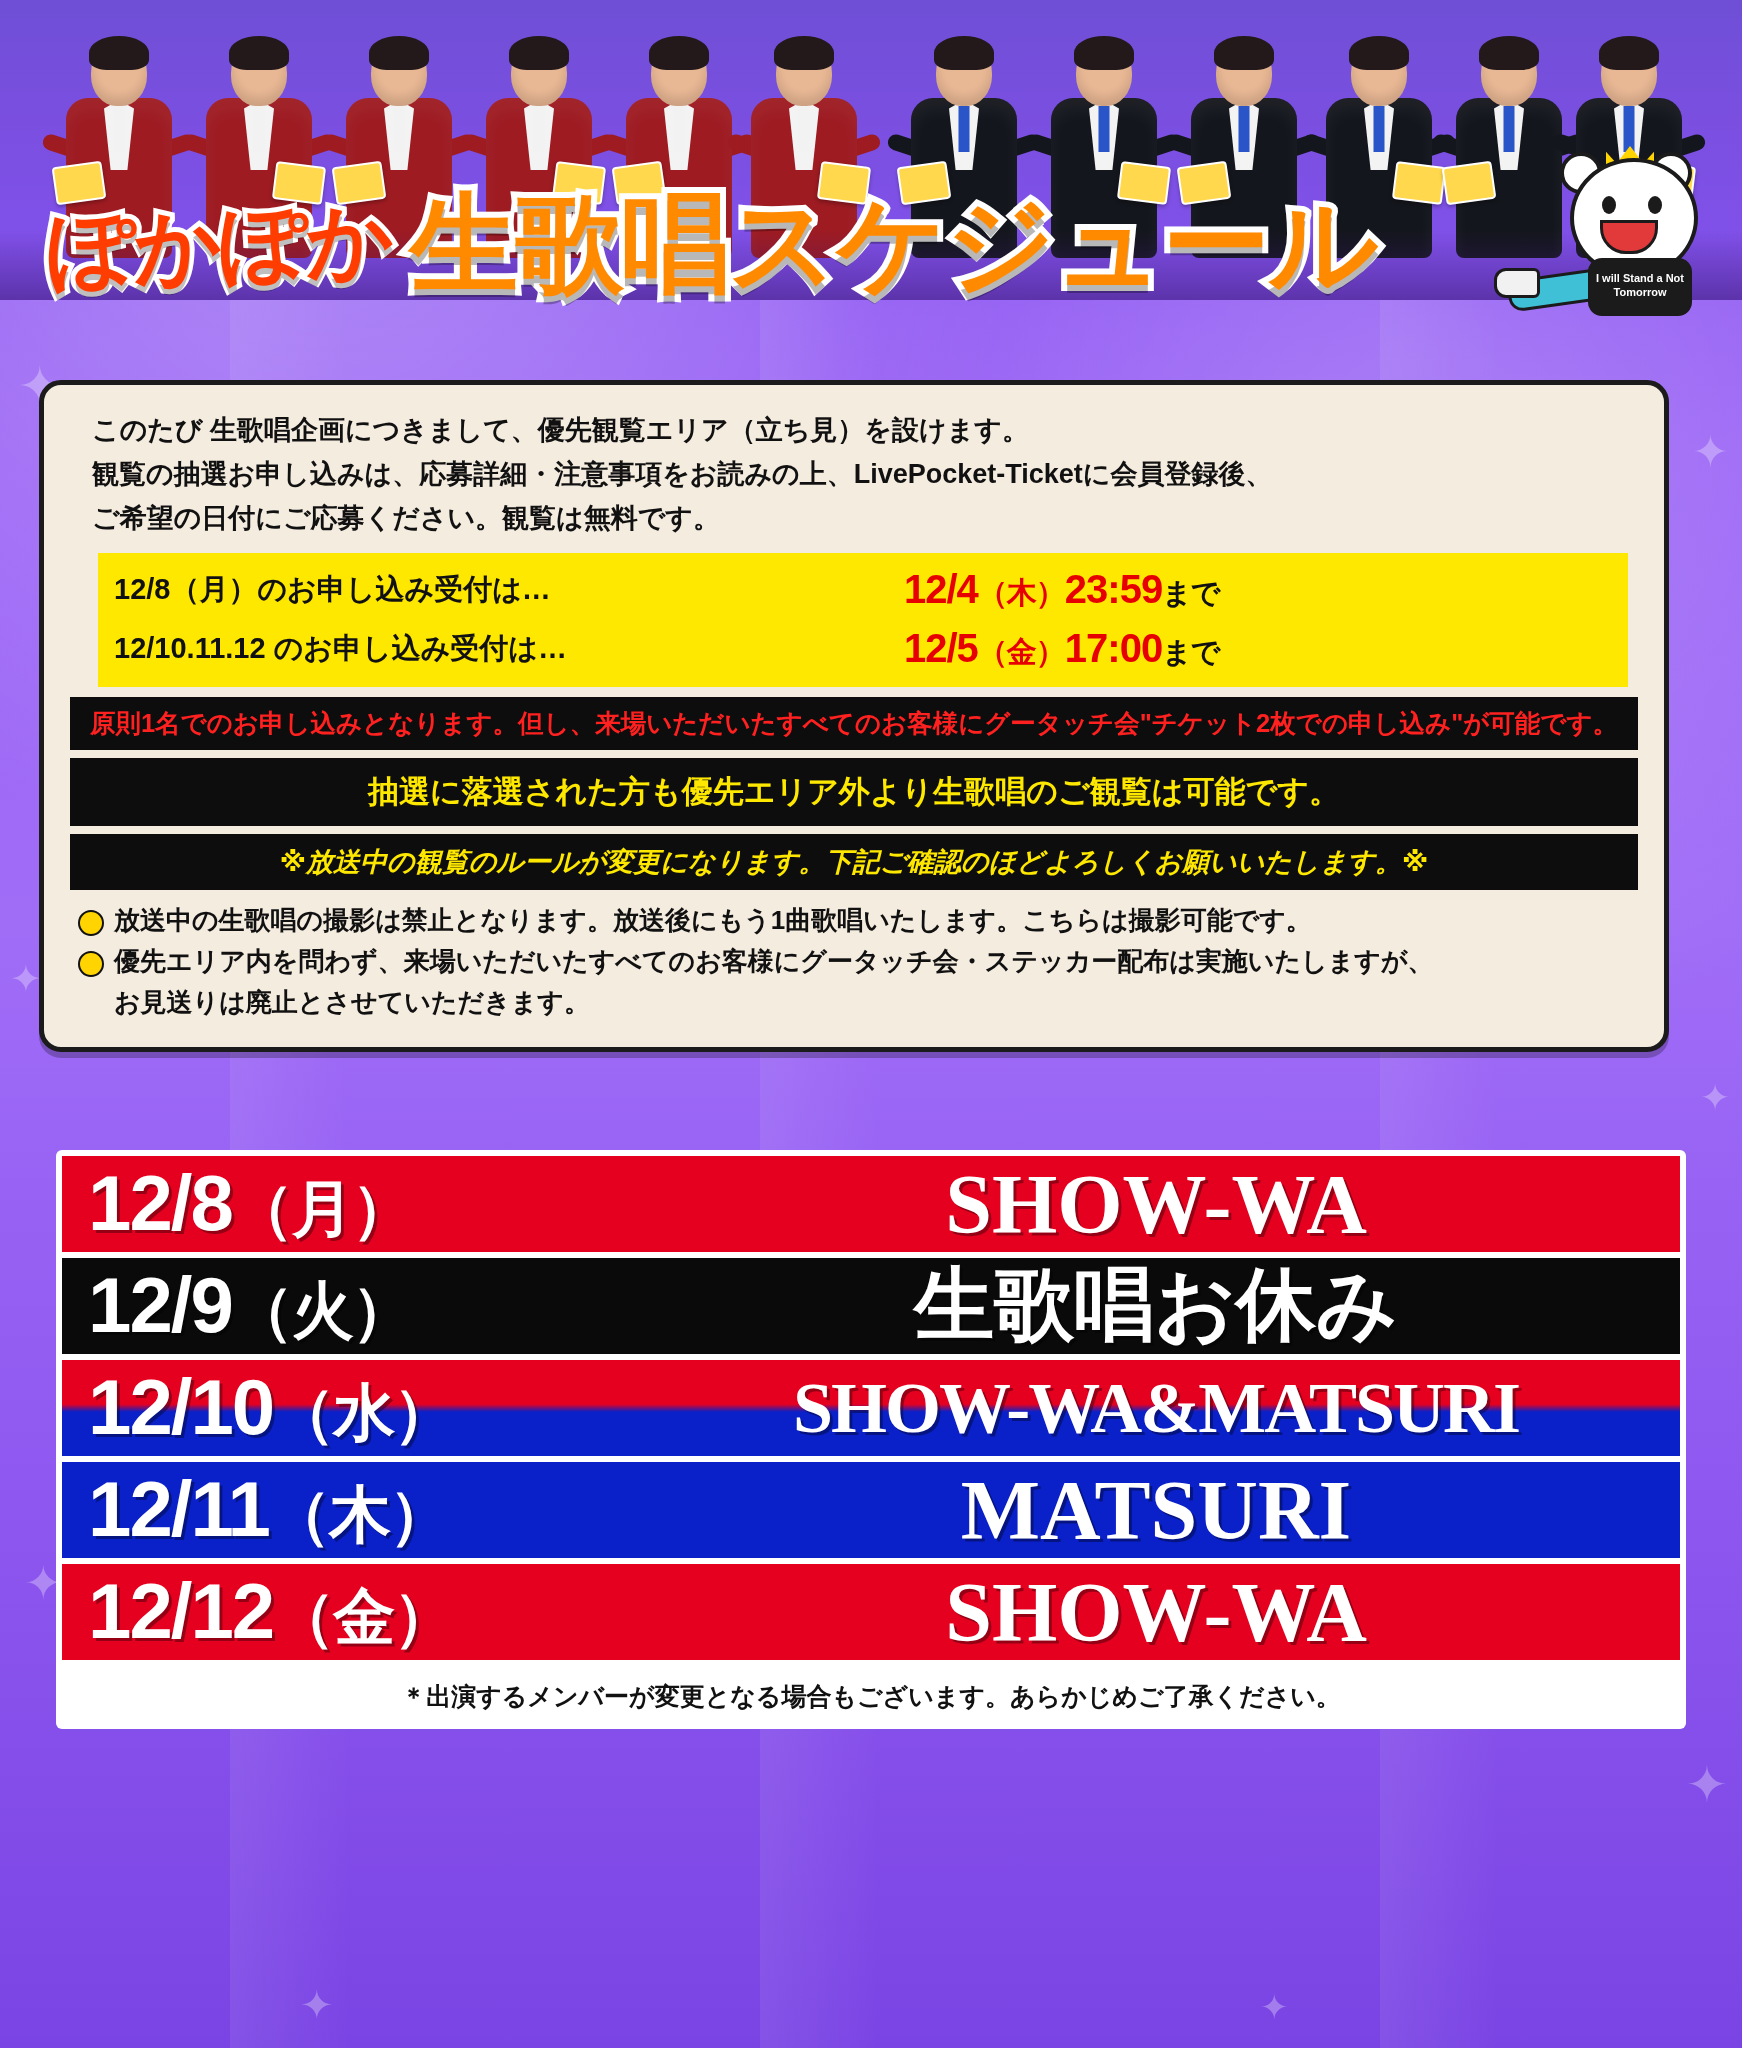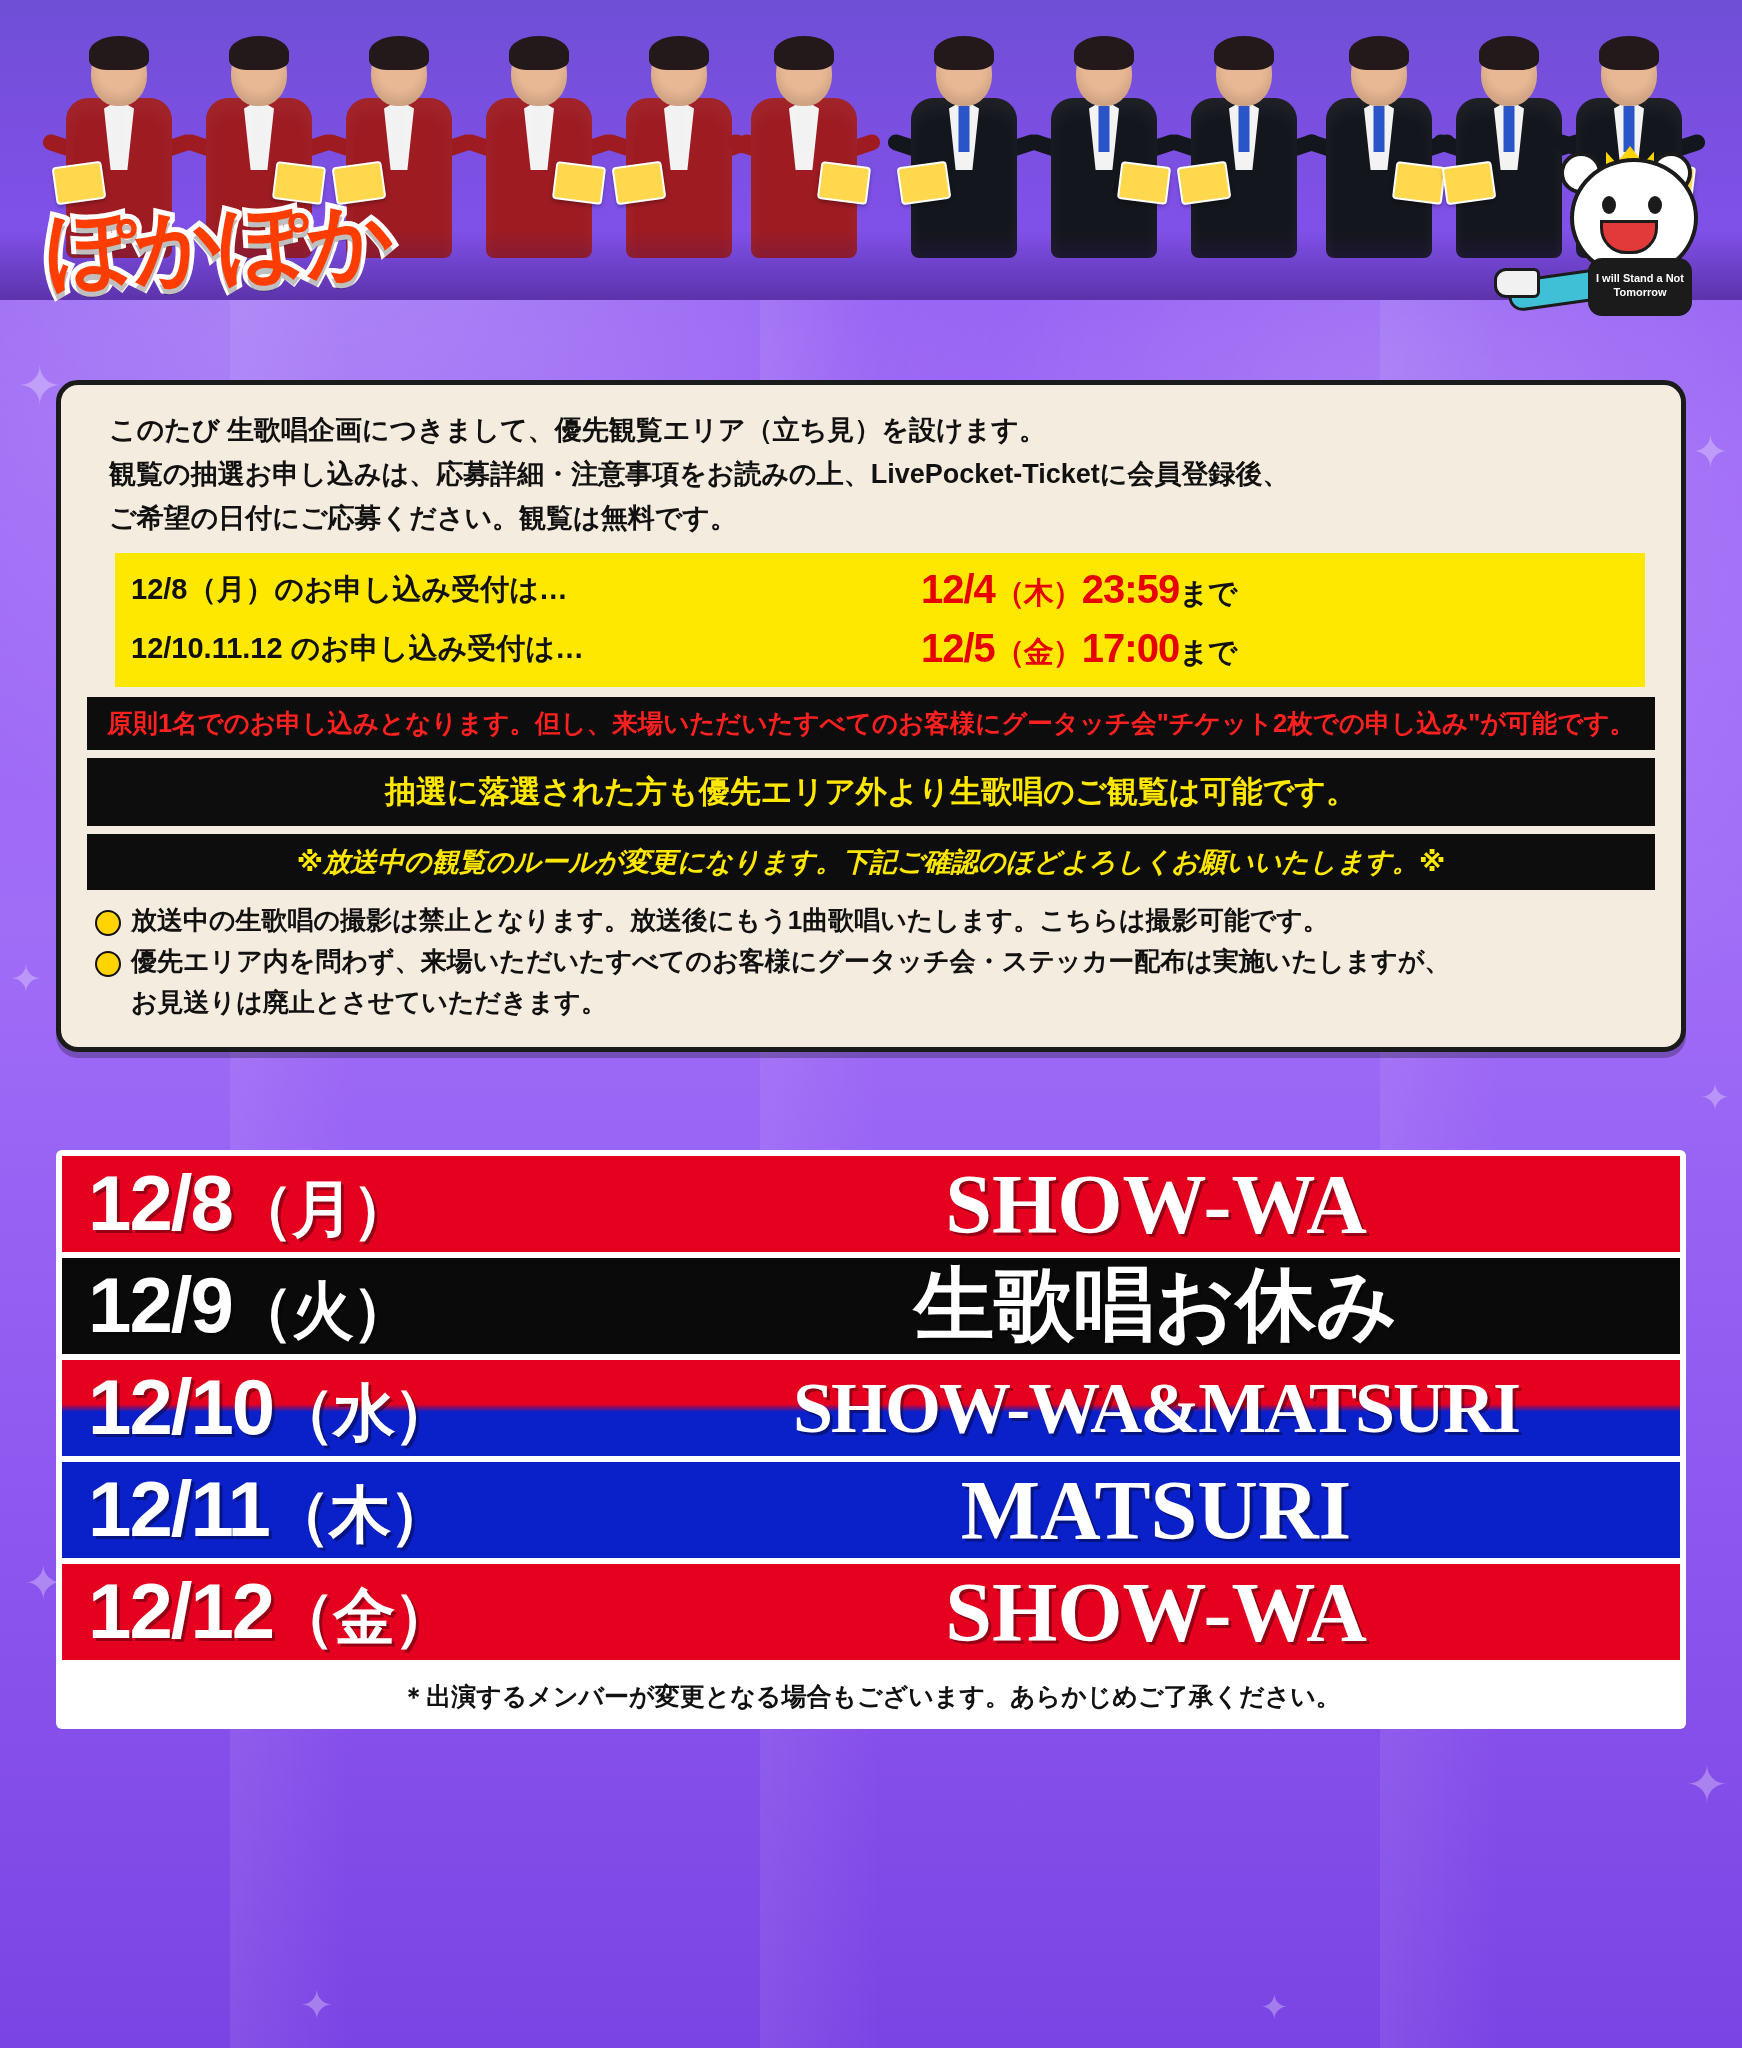--- a/index.html
+++ b/index.html
@@ -245,21 +245,21 @@
     left: -14px; top: 118px;
     width: 40px; height: 24px;
     border-radius: 12px 6px 6px 12px;
     background: #f1f1f1;
     border: 3px solid #1b1b1b;
   }
 
   
   .notice {
     position: absolute;
-    left: 56px;
+    left: 39px;
     top: 380px;
     width: 1630px;
     background: #f5ece0;
     border: 5px solid #1b1b1b;
     border-radius: 22px;
     box-sizing: border-box;
     padding: 26px 26px 22px 26px;
     z-index: 8;
     box-shadow: 0 6px 0 rgba(0,0,0,0.25);
   }
@@ -552,20 +552,21 @@
       <div class="tie"></div>
     <div class="head"></div>
       <div class="hair"></div>
     <div class="card r"></div>
   </div>
   <div class="floor"></div>
 </div>
 
 <div class="title-row">
   <div class="title-pokapoka">ぽかぽか</div>
+  <div class="title-main">生歌唱スケジュール</div>
 </div>
 
 <div class="mascot">
   <div class="m-crown"></div>
   <div class="m-ear l"></div>
   <div class="m-ear r"></div>
   <div class="m-head"></div>
   <div class="m-eye l"></div>
   <div class="m-eye r"></div>
   <div class="m-mouth"></div>

